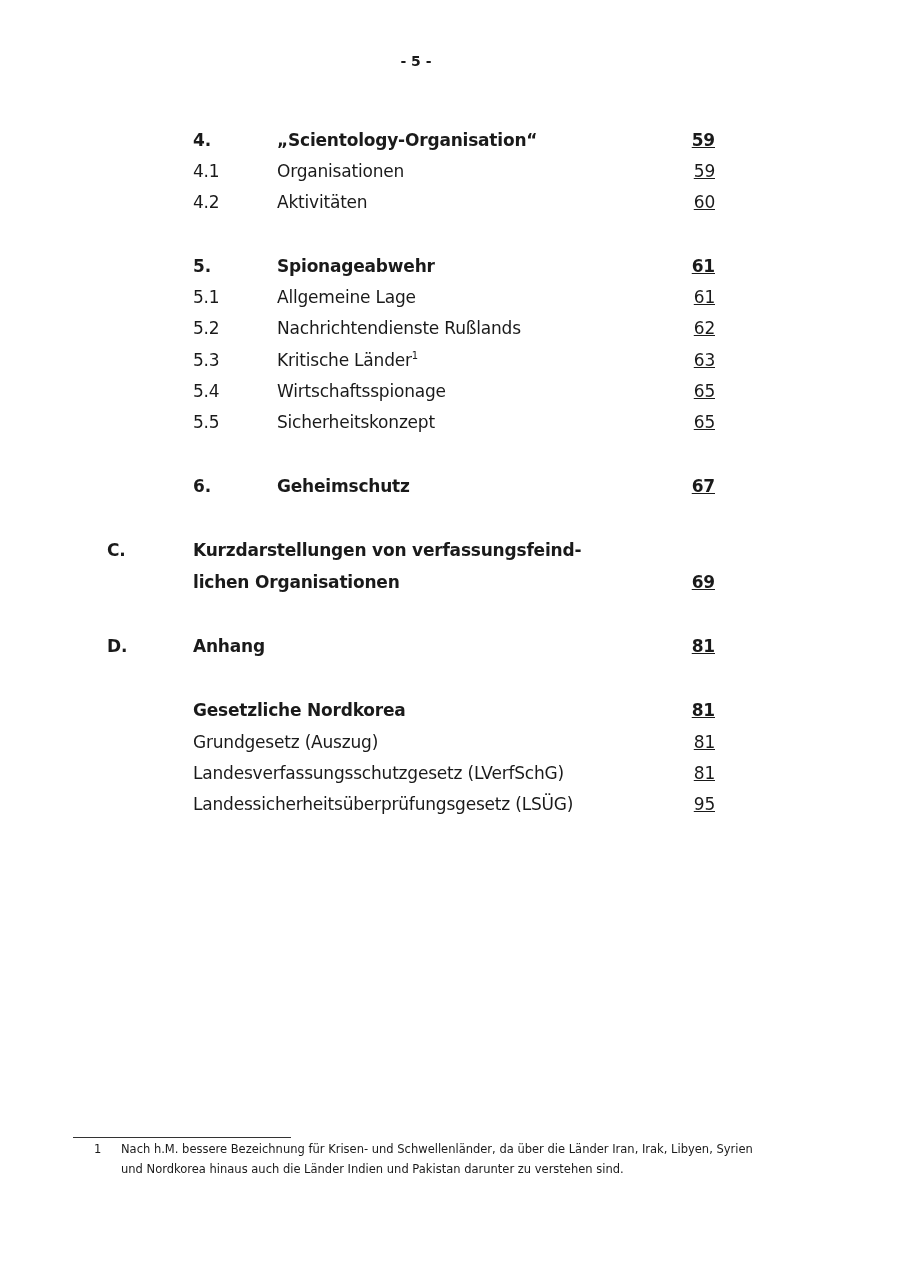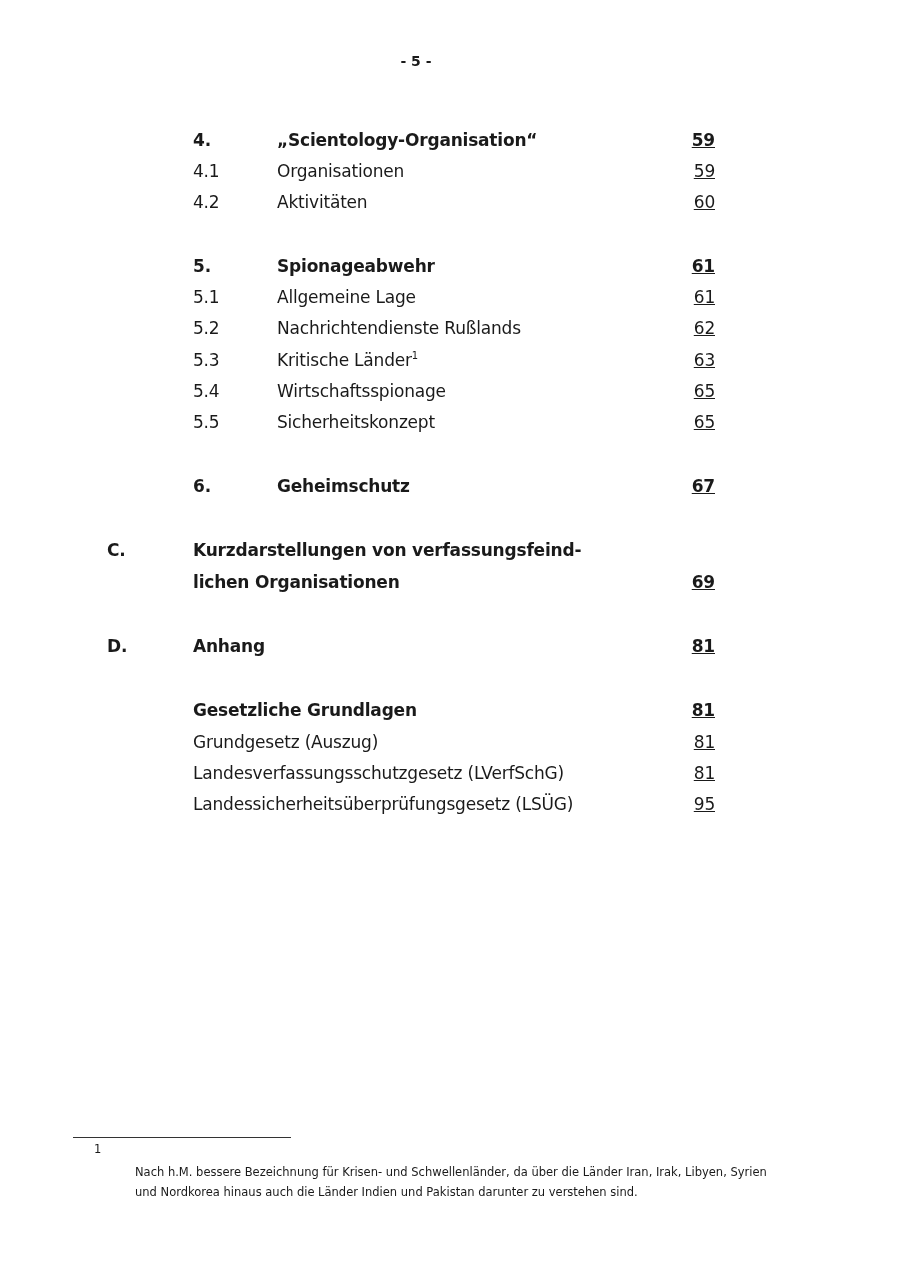--- a/index.html
+++ b/index.html
@@ -24,21 +24,21 @@
     sup { font-size: 10px; vertical-align: 7px; line-height: 0; }
     .footnote-rule {
       position: absolute; left: 73px; top: 1137px; width: 218px; height: 0;
       border-top: 1px solid #333;
     }
     .footnote {
       position: absolute; left: 0; top: 1139px; width: 900px;
       font-size: 11.5px; line-height: 20px;
     }
     .fn-mark { position: absolute; left: 94px; top: 0; }
-    .fn-text { position: absolute; left: 135px; top: 0; width: 640px; margin-top: 23px; }
+    .fn-text { position: absolute; left: 121px; top: 0; width: 640px; }
   </style>
 </head>
 <body>
 
 <div class="page-number">- 5 -</div>
 
 <div class="toc-row bold" style="top:128px">
   <span class="toc-num">4.</span>
   <span class="toc-title">„Scientology-Organisation“</span>
   <span class="toc-page">59</span>
@@ -100,21 +100,21 @@
   <span class="toc-page">69</span>
 </div>
 
 <div class="toc-row bold" style="top:634px">
   <span class="toc-num outer">D.</span>
   <span class="toc-title wide">Anhang</span>
   <span class="toc-page">81</span>
 </div>
 
 <div class="toc-row bold" style="top:698px">
-  <span class="toc-title wide">Gesetzliche Grundlagen</span>
+  <span class="toc-title wide">Gesetzliche Nordkorea</span>
   <span class="toc-page">81</span>
 </div>
 <div class="toc-row" style="top:730px">
   <span class="toc-title wide">Grundgesetz (Auszug)</span>
   <span class="toc-page">81</span>
 </div>
 <div class="toc-row" style="top:761px">
   <span class="toc-title wide">Landesverfassungsschutzgesetz (LVerfSchG)</span>
   <span class="toc-page">81</span>
 </div>

